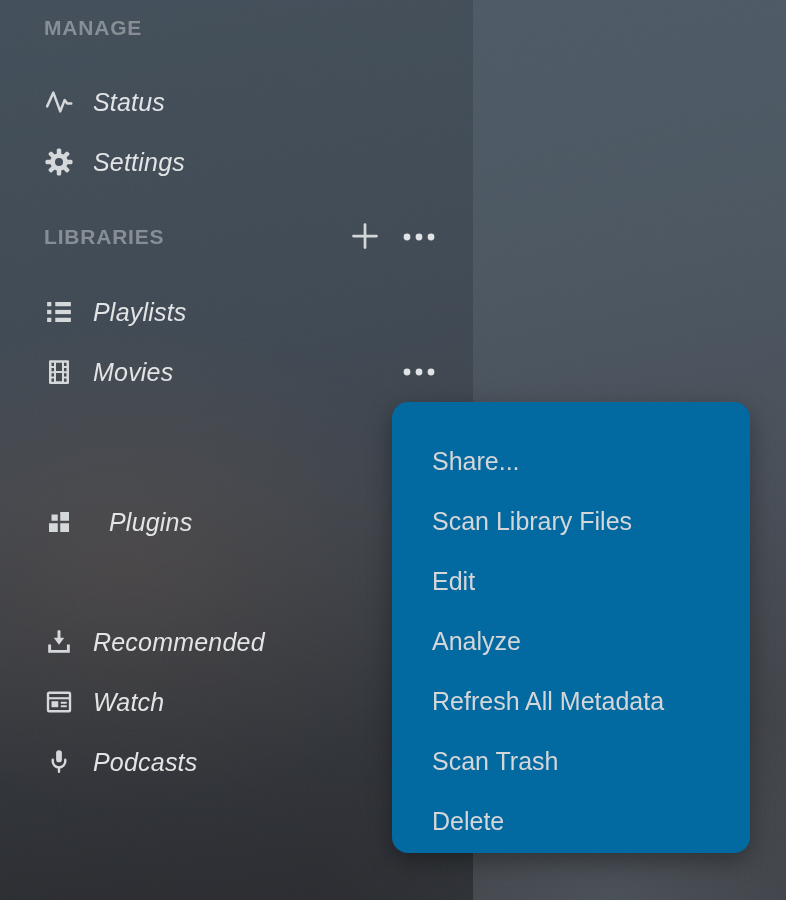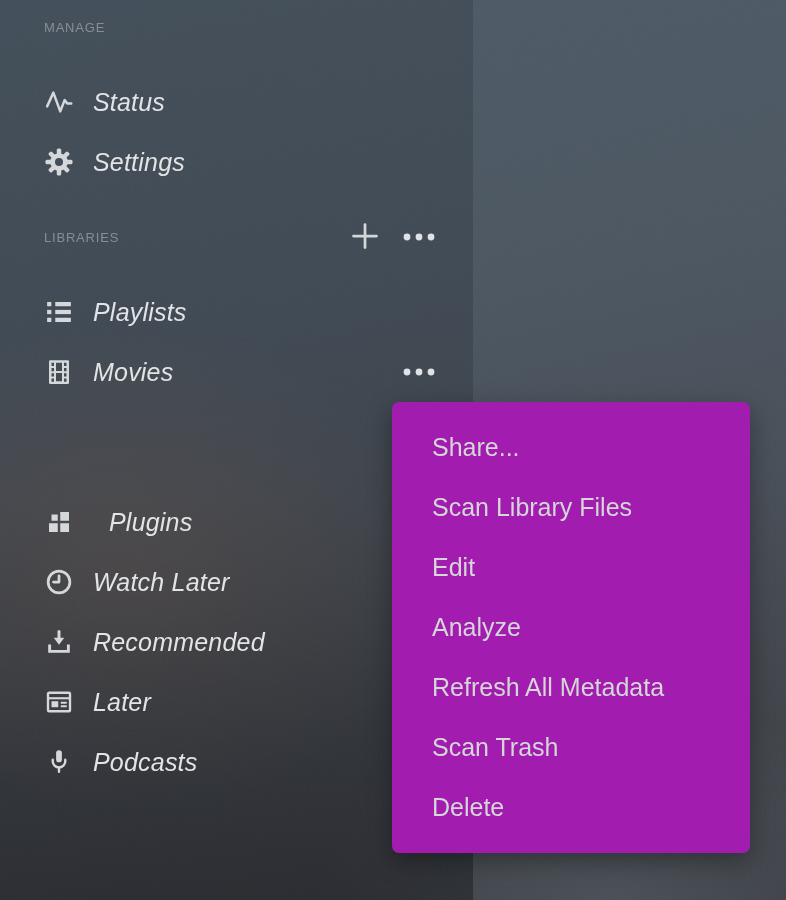--- a/index.html
+++ b/index.html
@@ -26,25 +26,25 @@
     position:absolute;left:0;width:473px;height:60px;
     display:flex;align-items:center;box-sizing:border-box;
     padding:0 44px;cursor:pointer;
   }
   .srow .icon{width:30px;height:30px;flex:0 0 30px;margin-right:19px;display:flex;align-items:center;justify-content:center;}
   .srow .label{font-size:25px;color:#e2e4e5;letter-spacing:0.2px;white-space:nowrap;font-style:italic;}
   .shead{
     position:absolute;left:0;width:473px;height:60px;
     display:flex;align-items:center;box-sizing:border-box;padding:0 44px;
   }
-  .shead .hlabel{font-size:13px;font-weight:normal;color:#878e95;letter-spacing:0.8px;white-space:nowrap;}
+  .shead .hlabel{font-size:21px;font-weight:bold;color:#878e95;letter-spacing:0.8px;white-space:nowrap;}
   .hbtn{position:absolute;top:50%;transform:translateY(-50%);display:flex;align-items:center;justify-content:center;cursor:pointer;background:none;border:none;padding:0;}
   .menu{
     position:absolute;left:392px;top:402px;width:358px;height:451px;
-    background:#a21caf;border-radius:7px;box-sizing:border-box;padding-top:15px;
+    background:#0369a1;border-radius:16px;box-sizing:border-box;padding-top:29px;
     box-shadow:0 8px 24px rgba(0,0,0,0.35);
   }
   .menu-item{
     height:60px;display:flex;align-items:center;box-sizing:border-box;
     padding-left:40px;font-size:25px;color:#d4d6d8;cursor:pointer;white-space:nowrap;
   }
 </style>
 </head>
 <body>
 
@@ -173,29 +173,20 @@
         <svg viewBox="0 0 24 24" width="30" height="30" fill="#d5d8da">
           <rect x="6" y="6" width="5" height="5"></rect>
             <rect x="13" y="4" width="7" height="7"></rect>
             <rect x="4" y="13" width="7" height="7"></rect>
             <rect x="13" y="13" width="7" height="7"></rect>
         </svg>
       </span>
       <span class="label">Plugins</span>
     </div>
 
-    <div class="srow" style="top:552px;">
-      <span class="icon">
-        <svg viewBox="0 0 24 24" width="30" height="30">
-            <circle cx="12" cy="12" r="8.7" fill="none" stroke="#d5d8da" stroke-width="2.2"></circle>
-            <path d="M12 7 V12 H7.6" fill="none" stroke="#d5d8da" stroke-width="2.2" stroke-linecap="round" stroke-linejoin="round"></path>
-          </svg>
-      </span>
-      <span class="label">Watch Later</span>
-    </div>
 
     <div class="srow" style="top:612px;">
       <span class="icon">
         <svg viewBox="0 0 24 24" width="30" height="30">
           <path d="M4.5 14 V19.5 H19.5 V14" fill="none" stroke="#d5d8da" stroke-width="2.3"></path>
           <path d="M12 3.5 V9" stroke="#d5d8da" stroke-width="2.4" stroke-linecap="round"></path>
           <path d="M7.8 8.6 H16.2 L12 14.2 Z" fill="#d5d8da"></path>
         </svg>
       </span>
       <span class="label">Recommended</span>
@@ -203,21 +194,21 @@
 
     <div class="srow" style="top:672px;">
       <span class="icon">
         <svg viewBox="0 0 24 24" width="30" height="30">
           <rect x="3.2" y="4.6" width="17.6" height="14.8" rx="0.8" fill="none" stroke="#d5d8da" stroke-width="1.9"></rect>
           <path d="M3.8 9 H20.2" stroke="#d5d8da" stroke-width="1.7"></path>
           <rect x="6" y="11.4" width="5.4" height="4.8" fill="#d5d8da"></rect>
           <path d="M13.4 12.6 H18.2 M13.4 15.4 H18.2" stroke="#d5d8da" stroke-width="1.7"></path>
         </svg>
       </span>
-      <span class="label">Later</span>
+      <span class="label">Watch</span>
     </div>
 
     <div class="srow" style="top:732px;">
       <span class="icon">
         <svg viewBox="0 0 24 24" width="30" height="30">
           <rect x="9.7" y="2.6" width="4.6" height="9.6" rx="2.3" fill="#d5d8da"></rect>
           <path d="M7 10.2 v1.1 a5 5 0 0 0 10 0 v-1.1" fill="none" stroke="#d5d8da" stroke-width="1.9" stroke-linecap="round"></path>
           <path d="M12 16.4 V19.8" stroke="#d5d8da" stroke-width="1.9" stroke-linecap="round"></path>
         </svg>
       </span>

